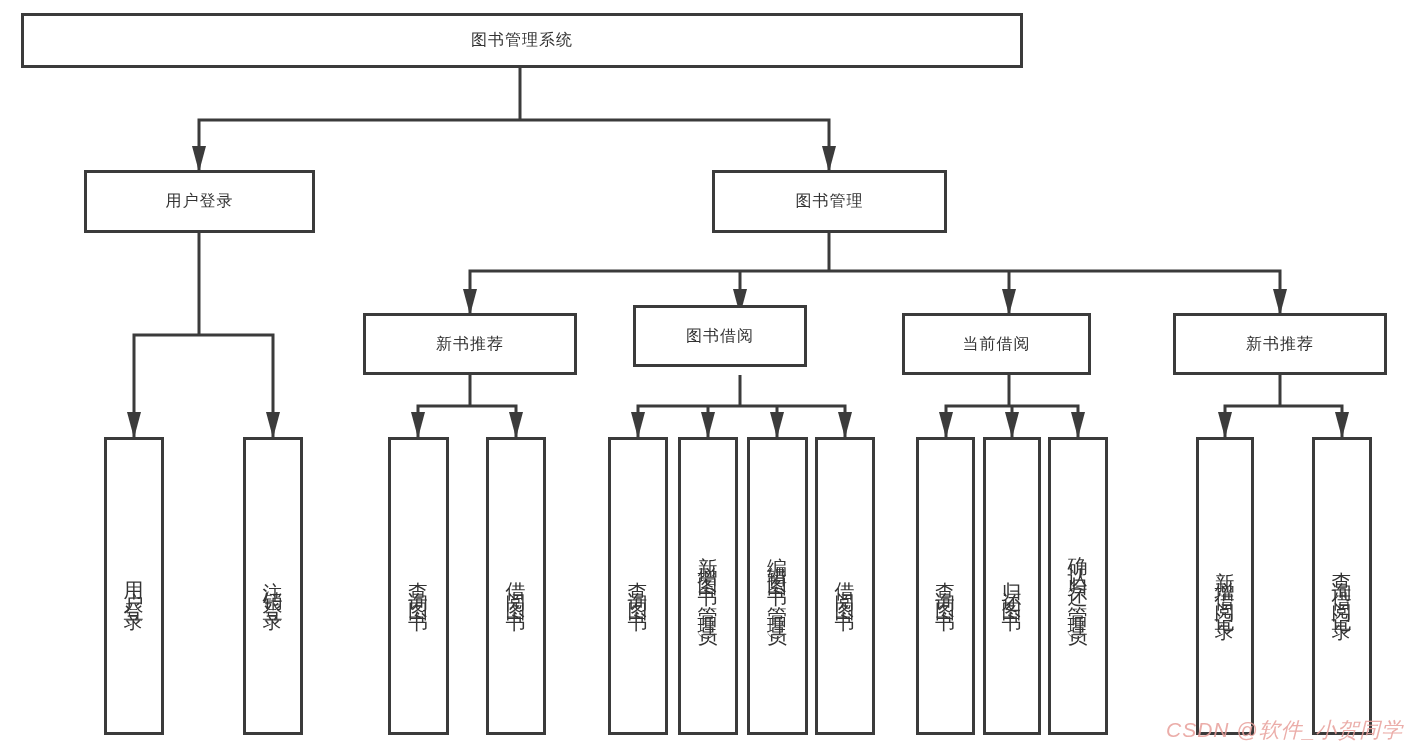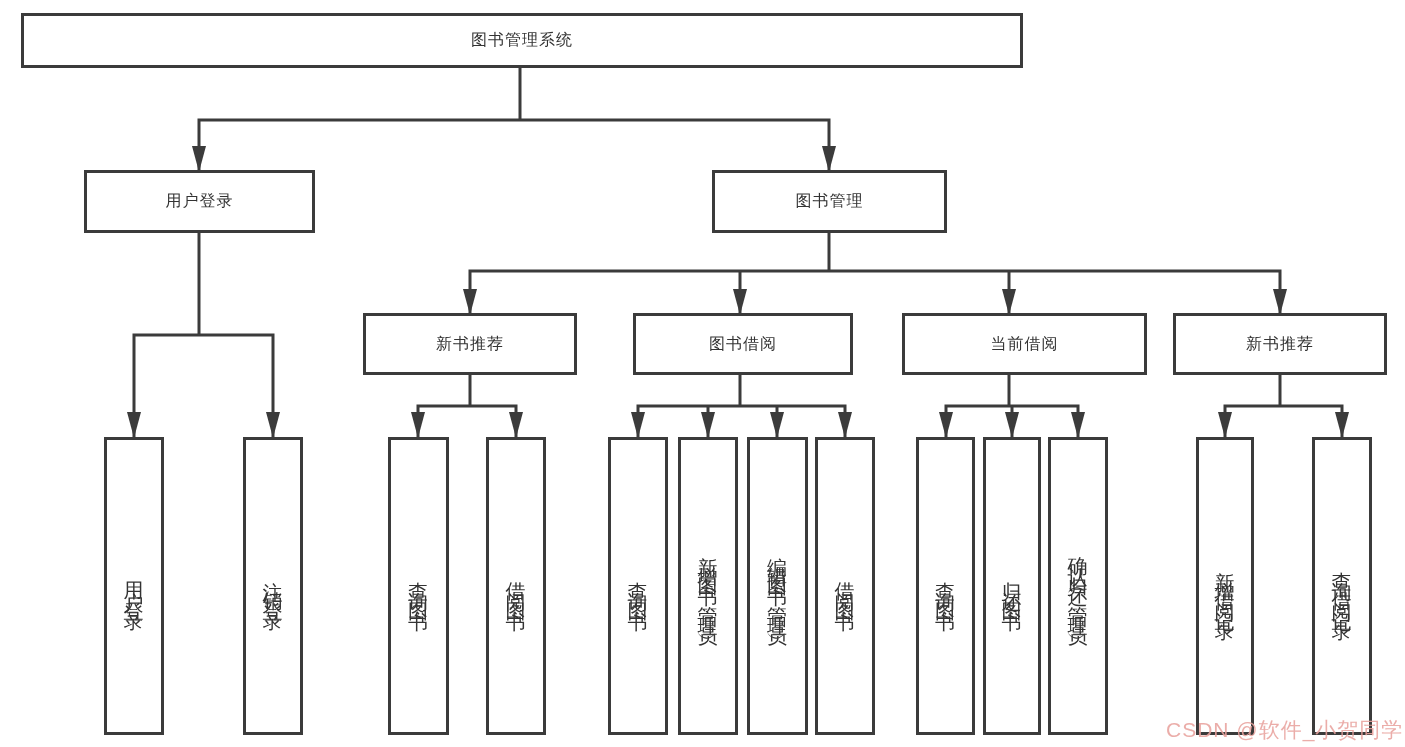--- a/index.html
+++ b/index.html
@@ -31,20 +31,21 @@
     line-height:1;
   }
   .watermark{
     position:absolute;
     left:1166px;top:716px;
     z-index:3;
     font-size:21px;
     letter-spacing:1px;
     color:rgba(232,162,157,0.88);
     white-space:nowrap;
+    font-style:italic;
   }
 </style>
 </head>
 <body>
 
 <div class="canvas">
 
   <svg class="connectors" width="1405" height="747" viewBox="0 0 1405 747">
     <g stroke="#3b3b3b" stroke-width="3" fill="none">
 
@@ -96,22 +97,22 @@
       <polygon points="1335,412 1349,412 1342,438"></polygon>
     </g>
   </svg>
 
   <div class="node h" style="left:21px;top:13px;width:1002px;height:55px">图书管理系统</div>
 
   <div class="node h" style="left:84px;top:170px;width:231px;height:63px">用户登录</div>
   <div class="node h" style="left:363px;top:313px;width:214px;height:62px">新书推荐</div>
 
   <div class="node h" style="left:712px;top:170px;width:235px;height:63px">图书管理</div>
-  <div class="node h" style="left:633px;top:313px;width:220px;height:62px">图书借阅</div>
-  <div class="node h" style="left:902px;top:313px;width:245px;height:62px">当前借阅</div>
+  <div class="node h" style="left:633px;top:305px;width:174px;height:62px">图书借阅</div>
+  <div class="node h" style="left:902px;top:313px;width:189px;height:62px">当前借阅</div>
   <div class="node h" style="left:1173px;top:313px;width:214px;height:62px">新书推荐</div>
 
   <div class="node v" style="left:104px;top:437px;width:60px;height:298px">用户登录</div>
   <div class="node v" style="left:243px;top:437px;width:60px;height:298px">注销登录</div>
 
   <div class="node v" style="left:388px;top:437px;width:61px;height:298px">查询图书</div>
   <div class="node v" style="left:486px;top:437px;width:60px;height:298px">借阅图书</div>
 
   <div class="node v" style="left:608px;top:437px;width:60px;height:298px">查询图书</div>
   <div class="node v" style="left:678px;top:437px;width:60px;height:298px">新增图书（管理员）</div>

